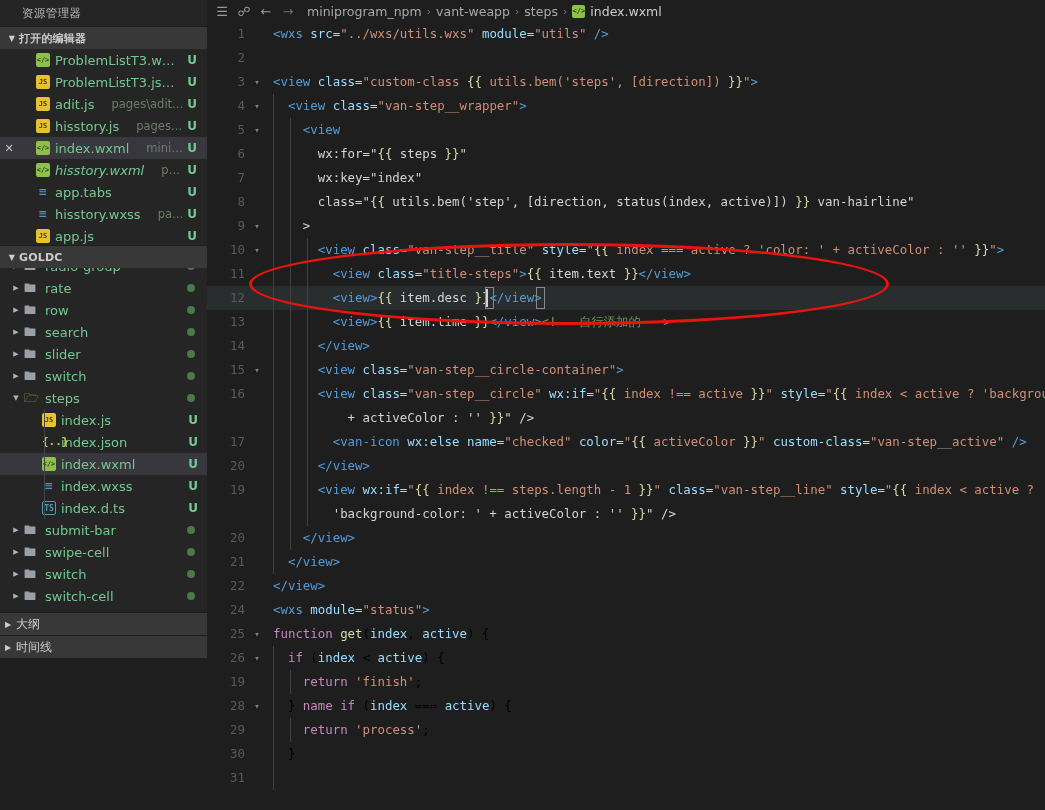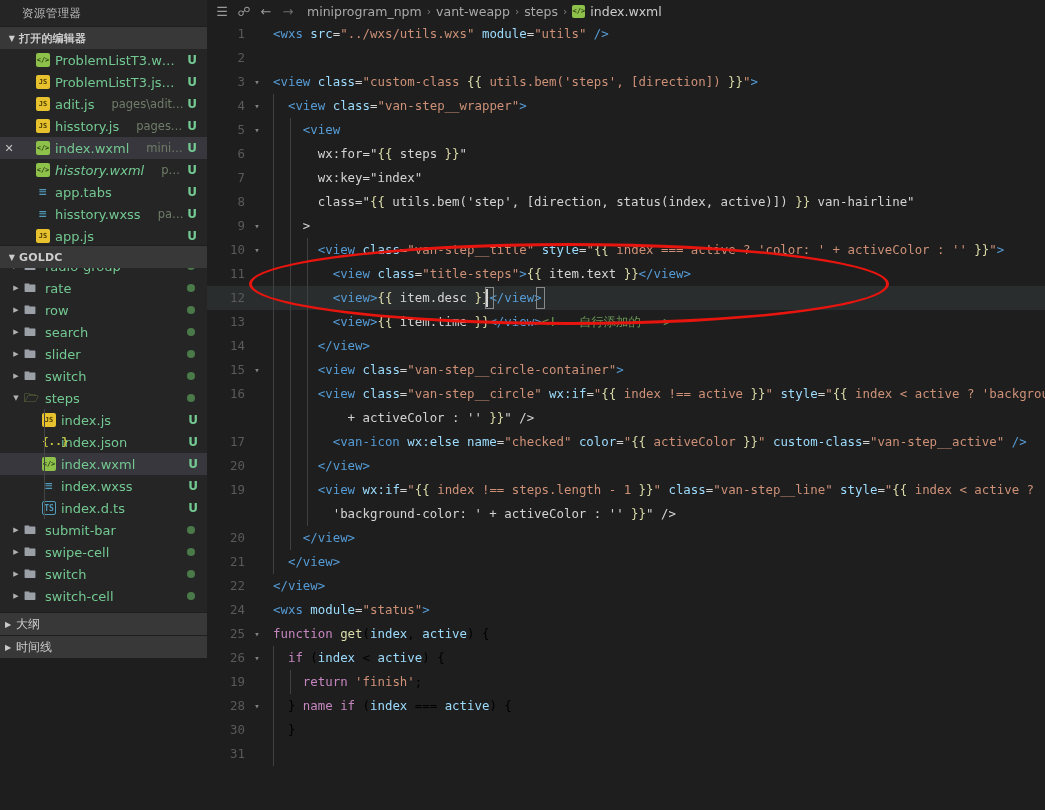--- a/index.html
+++ b/index.html
@@ -447,19 +447,20 @@
         <div class="cline"><span class="gutnum">19</span><span class="ind" style="left:66px"></span><span class="ind" style="left:83.2px"></span><span class="ind" style="left:100.4px"></span><span class="ctext"><span class="t-plain">      </span><span class="t-tag">&lt;view</span> <span class="t-attr">wx:if</span><span class="t-plain">=</span><span class="t-str">"<span class="t-mu">{{</span> index !== steps.length - 1 <span class="t-mu">}}</span>"</span> <span class="t-attr">class</span><span class="t-plain">=</span><span class="t-str">"van-step__line"</span> <span class="t-attr">style</span><span class="t-plain">=</span><span class="t-str">"<span class="t-mu">{{</span> index &lt; active ?</span></span></div>
         <div class="cline"><span class="gutnum"></span><span class="ind" style="left:66px"></span><span class="ind" style="left:83.2px"></span><span class="ind" style="left:100.4px"></span><span class="ctext"><span class="t-plain">        'background-color: ' + activeColor : '' <span class="t-mu">}}</span>" /&gt;</span></span></div>
         <div class="cline"><span class="gutnum">20</span><span class="ind" style="left:66px"></span><span class="ind" style="left:83.2px"></span><span class="ctext"><span class="t-plain">    </span><span class="t-tag">&lt;/view</span><span class="t-tag">&gt;</span></span></div>
         <div class="cline"><span class="gutnum">21</span><span class="ind" style="left:66px"></span><span class="ctext"><span class="t-plain">  </span><span class="t-tag">&lt;/view</span><span class="t-tag">&gt;</span></span></div>
         <div class="cline"><span class="gutnum">22</span><span class="ctext"><span class="t-tag">&lt;/view</span><span class="t-tag">&gt;</span></span></div>
         <div class="cline"><span class="gutnum">24</span><span class="ctext"><span class="t-tag">&lt;wxs</span> <span class="t-attr">module</span><span class="t-plain">=</span><span class="t-str">"status"</span><span class="t-tag">&gt;</span></span></div>
         <div class="cline"><span class="gutnum">25</span><span class="fold">▾</span><span class="ctext"><span class="t-kw">function</span> <span class="t-fn">get</span>(<span class="t-var">index</span>, <span class="t-var">active</span>) {</span></div>
         <div class="cline"><span class="gutnum">26</span><span class="fold">▾</span><span class="ind" style="left:66px"></span><span class="ctext">  <span class="t-kw">if</span> (<span class="t-var">index</span> &lt; <span class="t-var">active</span>) {</span></div>
         <div class="cline"><span class="gutnum">19</span><span class="ind" style="left:66px"></span><span class="ind" style="left:83.2px"></span><span class="ctext">    <span class="t-kw">return</span> <span class="t-str">'finish'</span>;</span></div>
         <div class="cline"><span class="gutnum">28</span><span class="fold">▾</span><span class="ind" style="left:66px"></span><span class="ctext">  } <span class="t-kw">name</span> <span class="t-kw">if</span> (<span class="t-var">index</span> === <span class="t-var">active</span>) {</span></div>
+        <div class="cline"><span class="gutnum">29</span><span class="ind" style="left:66px"></span><span class="ind" style="left:83.2px"></span><span class="ctext">    <span class="t-kw">return</span> <span class="t-str">'process'</span>;</span></div>
         <div class="cline"><span class="gutnum">30</span><span class="ind" style="left:66px"></span><span class="ctext">  }</span></div>
         <div class="cline"><span class="gutnum">31</span><span class="ind" style="left:66px"></span><span class="ctext"></span></div>
       </div>
 
     <div id="oval" style="left:42px; top:243px; width:640px; height:82px;"></div>
   </div>
 </div>
 
 </body></html>

